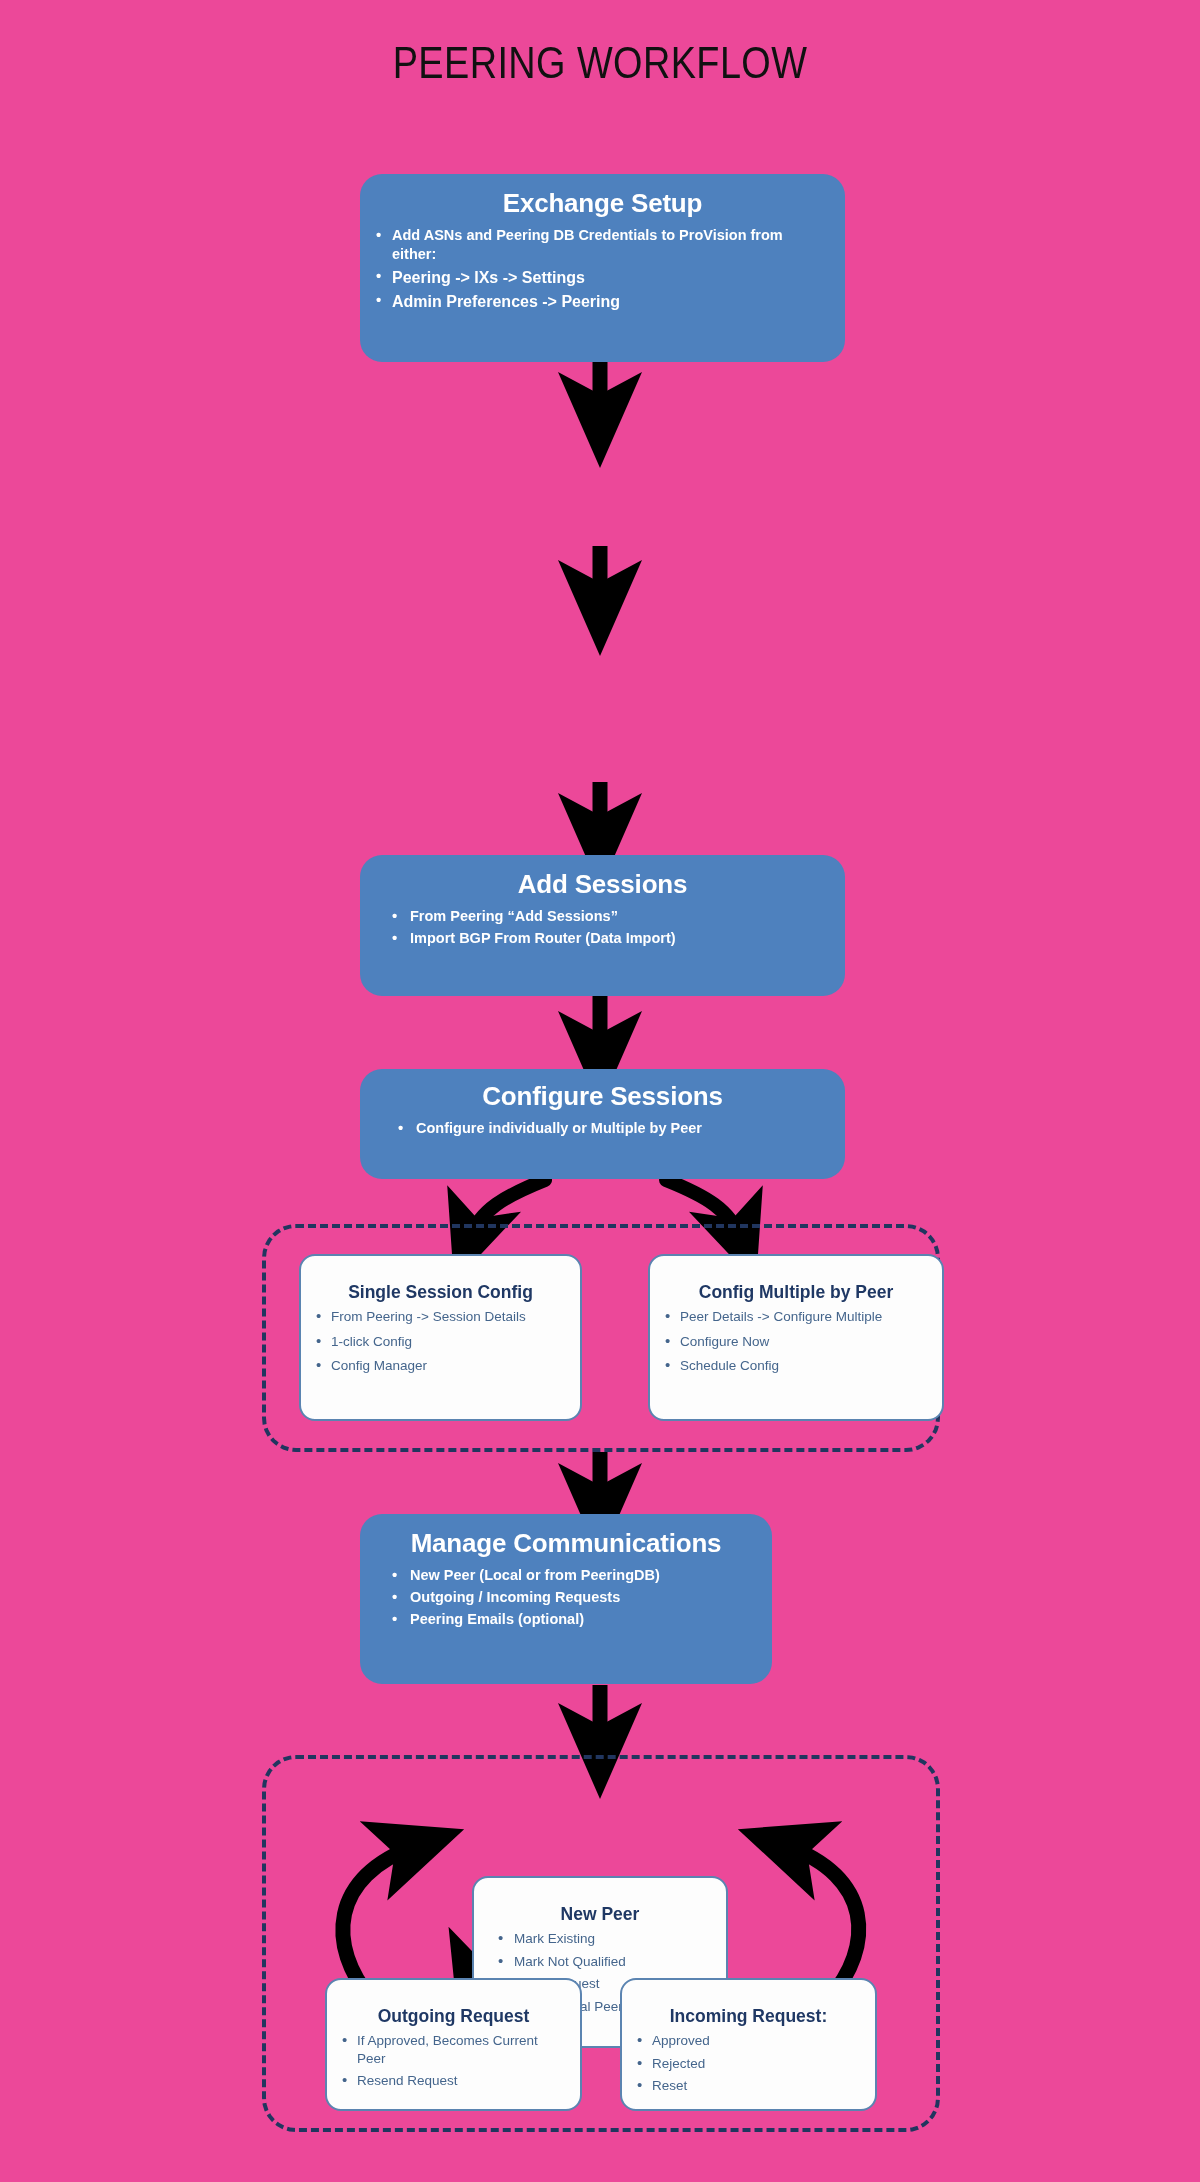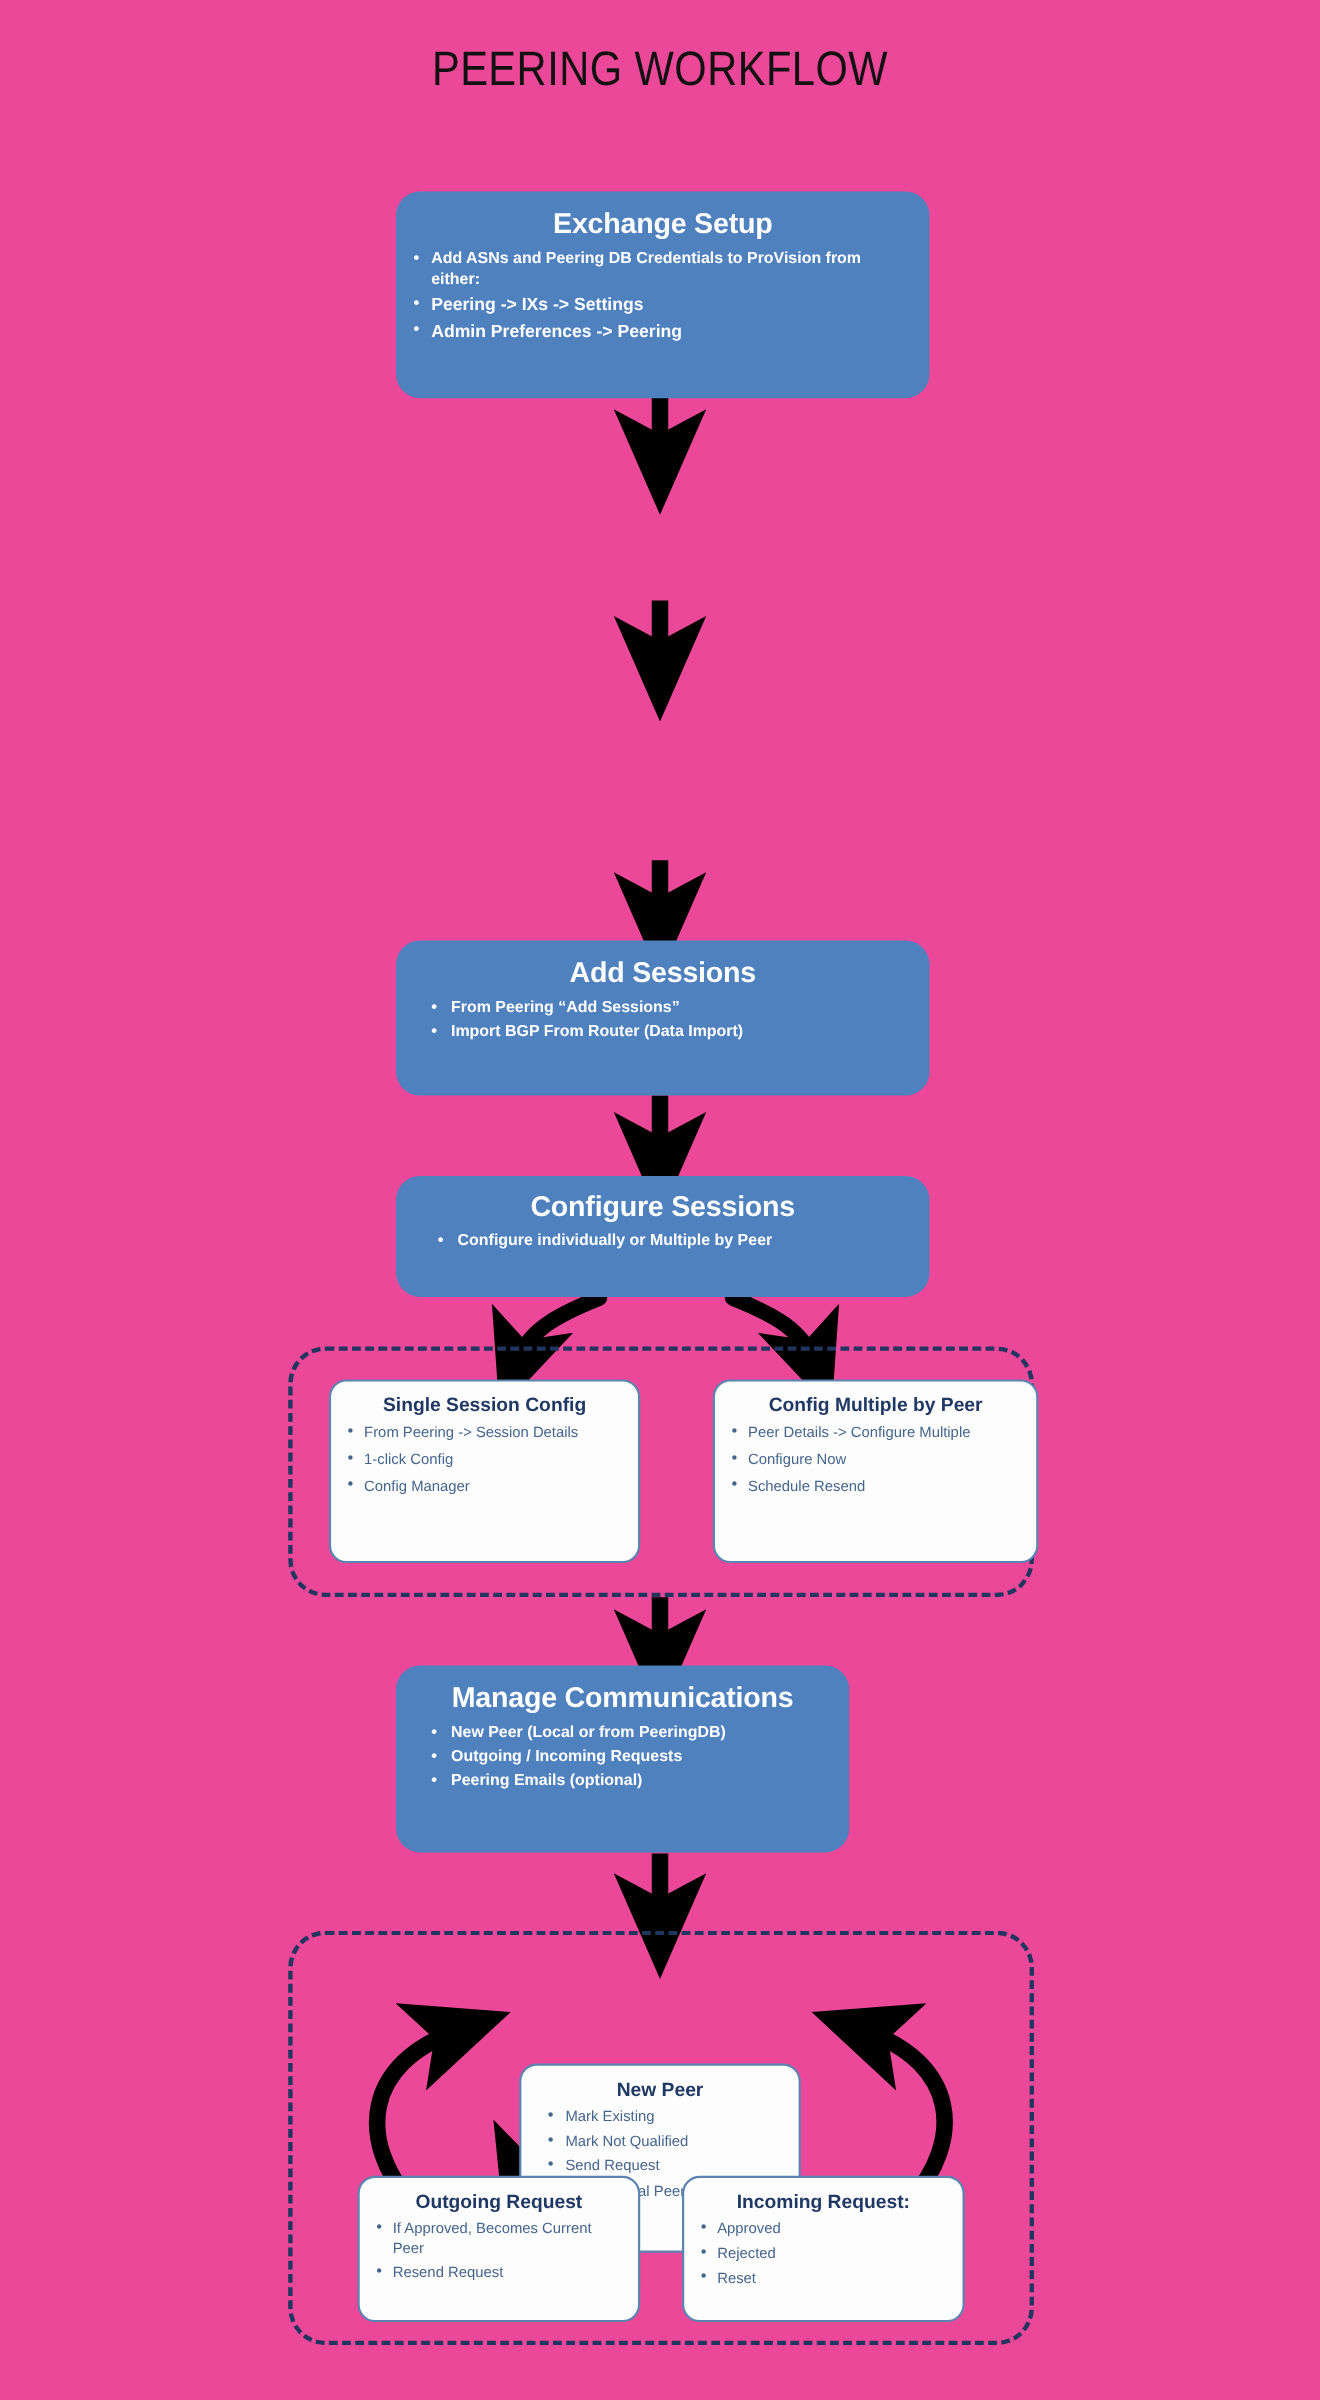--- a/index.html
+++ b/index.html
@@ -98,21 +98,21 @@
     background: transparent;
   }
 
   
   .subbox {
     position: absolute;
     box-sizing: border-box;
     background: #FDFDFD;
     border: 2.5px solid #5B84B1;
     border-radius: 16px;
-    padding: 8px 10px 10px 10px;
+    padding: 23px 10px 10px 10px;
   }
   .subbox-title {
     text-align: center;
     font-size: 17.5px;
     font-weight: bold;
     color: #1F3864;
     margin: 3px 0 6px 0;
     line-height: 1.15;
   }
   .subbox ul {
@@ -239,21 +239,21 @@
       <li>1-click Config</li>
       <li>Config Manager</li>
     </ul>
   </div>
 
   <div class="subbox" style="left:648px; top:1254px; width:296px; height:167px;">
     <div class="subbox-title">Config Multiple by Peer</div>
     <ul>
       <li>Peer Details -&gt; Configure Multiple</li>
       <li>Configure Now</li>
-      <li>Schedule Resend</li>
+      <li>Schedule Config</li>
     </ul>
   </div>
 
   <div class="stage" style="left:360px; top:1514px; width:412px; height:170px;">
     <div class="stage-title">Manage Communications</div>
     <ul class="center-list" style="margin-left:16px;">
       <li>New Peer (Local or from PeeringDB)</li>
       <li>Outgoing / Incoming Requests</li>
       <li>Peering Emails (optional)</li>
     </ul>

